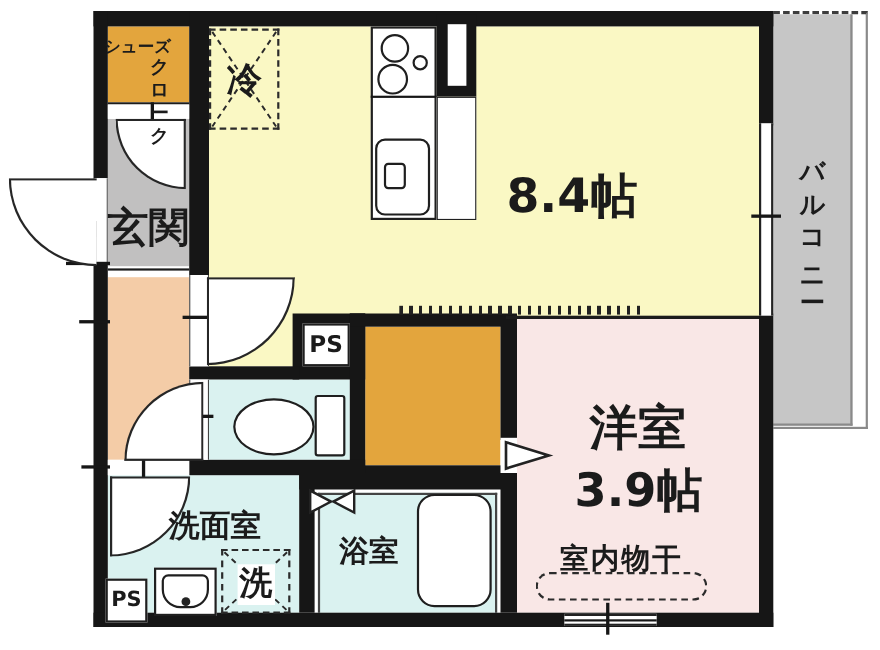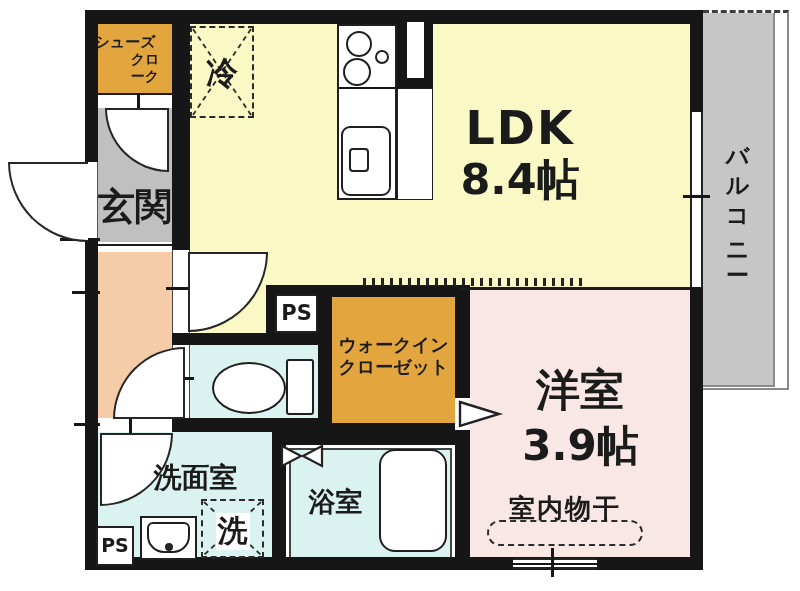--- a/index.html
+++ b/index.html
@@ -136,30 +136,25 @@
 
   <div class="fixture" style="left:275px;top:294px;width:43px;height:39px;border-width:2.5px;display:flex;align-items:center;justify-content:center;">
     <span class="lbl" style="position:static;font-size:21px;">PS</span>
   </div>
   <div class="fixture" style="left:96px;top:526px;width:38px;height:40px;border-width:2.5px;display:flex;align-items:center;justify-content:center;">
     <span class="lbl" style="position:static;font-size:19px;">PS</span>
   </div>
 
   <div class="abs" style="left:487px;top:520px;width:156px;height:26px;border:2px dashed #2b2b2b;border-radius:13px;background:transparent;"></div>
 
-  <div class="lbl" style="left:420px;top:100px;width:200px;font-size:46px;letter-spacing:2px;">LDK</div>
   <div class="lbl" style="left:420px;top:153px;width:200px;font-size:43px;">8.4帖</div>
   <div class="lbl" style="left:480px;top:363px;width:200px;font-size:44px;">洋室</div>
   <div class="lbl" style="left:478px;top:420px;width:205px;font-size:42px;">3.9帖</div>
   <div class="lbl" style="left:470px;top:493px;width:190px;font-size:26px;letter-spacing:2px;">室内物干</div>
   <div class="lbl" style="left:94px;top:184px;width:82px;font-size:37px;">玄関</div>
   <div class="abs" style="left:88px;top:33px;width:74px;text-align:center;">
     <div class="lbl" style="position:static;font-size:15px;">シューズ</div>
-    <div class="lbl" style="position:static;font-size:14px;padding-left:40px;">クローク</div>
-  </div>
-  <div class="abs" style="left:332px;top:334px;width:123px;text-align:center;">
-    <div class="lbl" style="position:static;font-size:18px;">ウォークイン</div>
-    <div class="lbl" style="position:static;font-size:18px;">クローゼット</div>
+    <div class="lbl" style="position:static;font-size:17px;padding-left:40px;">クローク</div>
   </div>
   <div class="lbl" style="left:118px;top:461px;width:155px;font-size:28px;">洗面室</div>
   <div class="lbl" style="left:286px;top:486px;width:99px;font-size:27px;">浴室</div>
 
 </div>
 
 </body></html>

